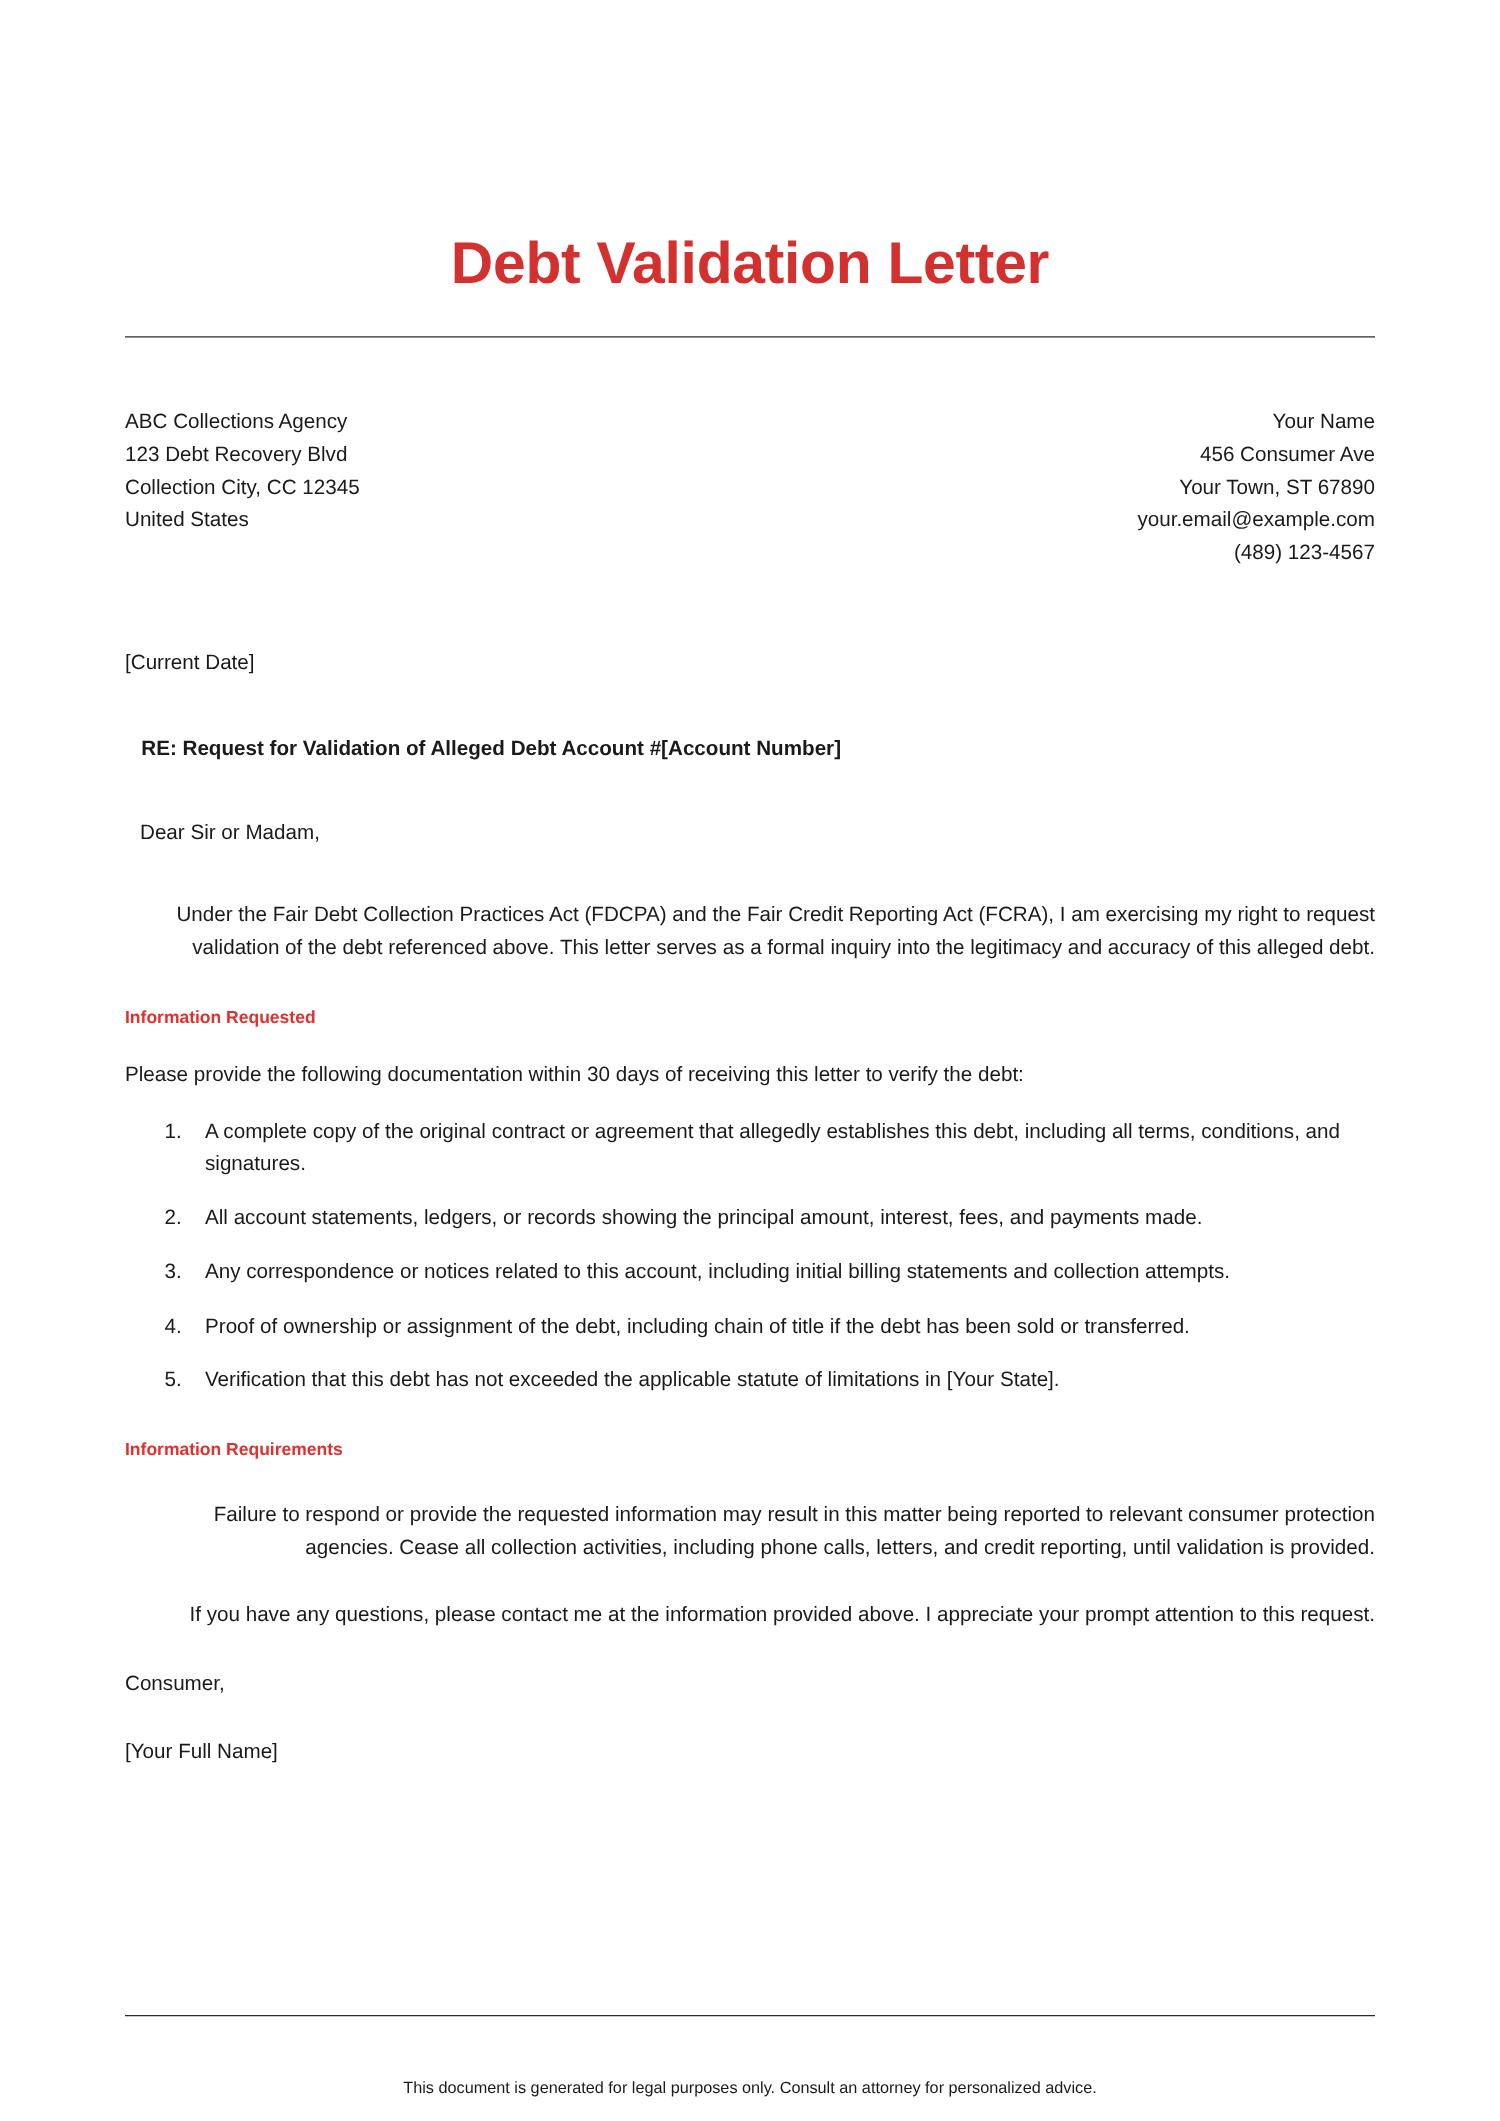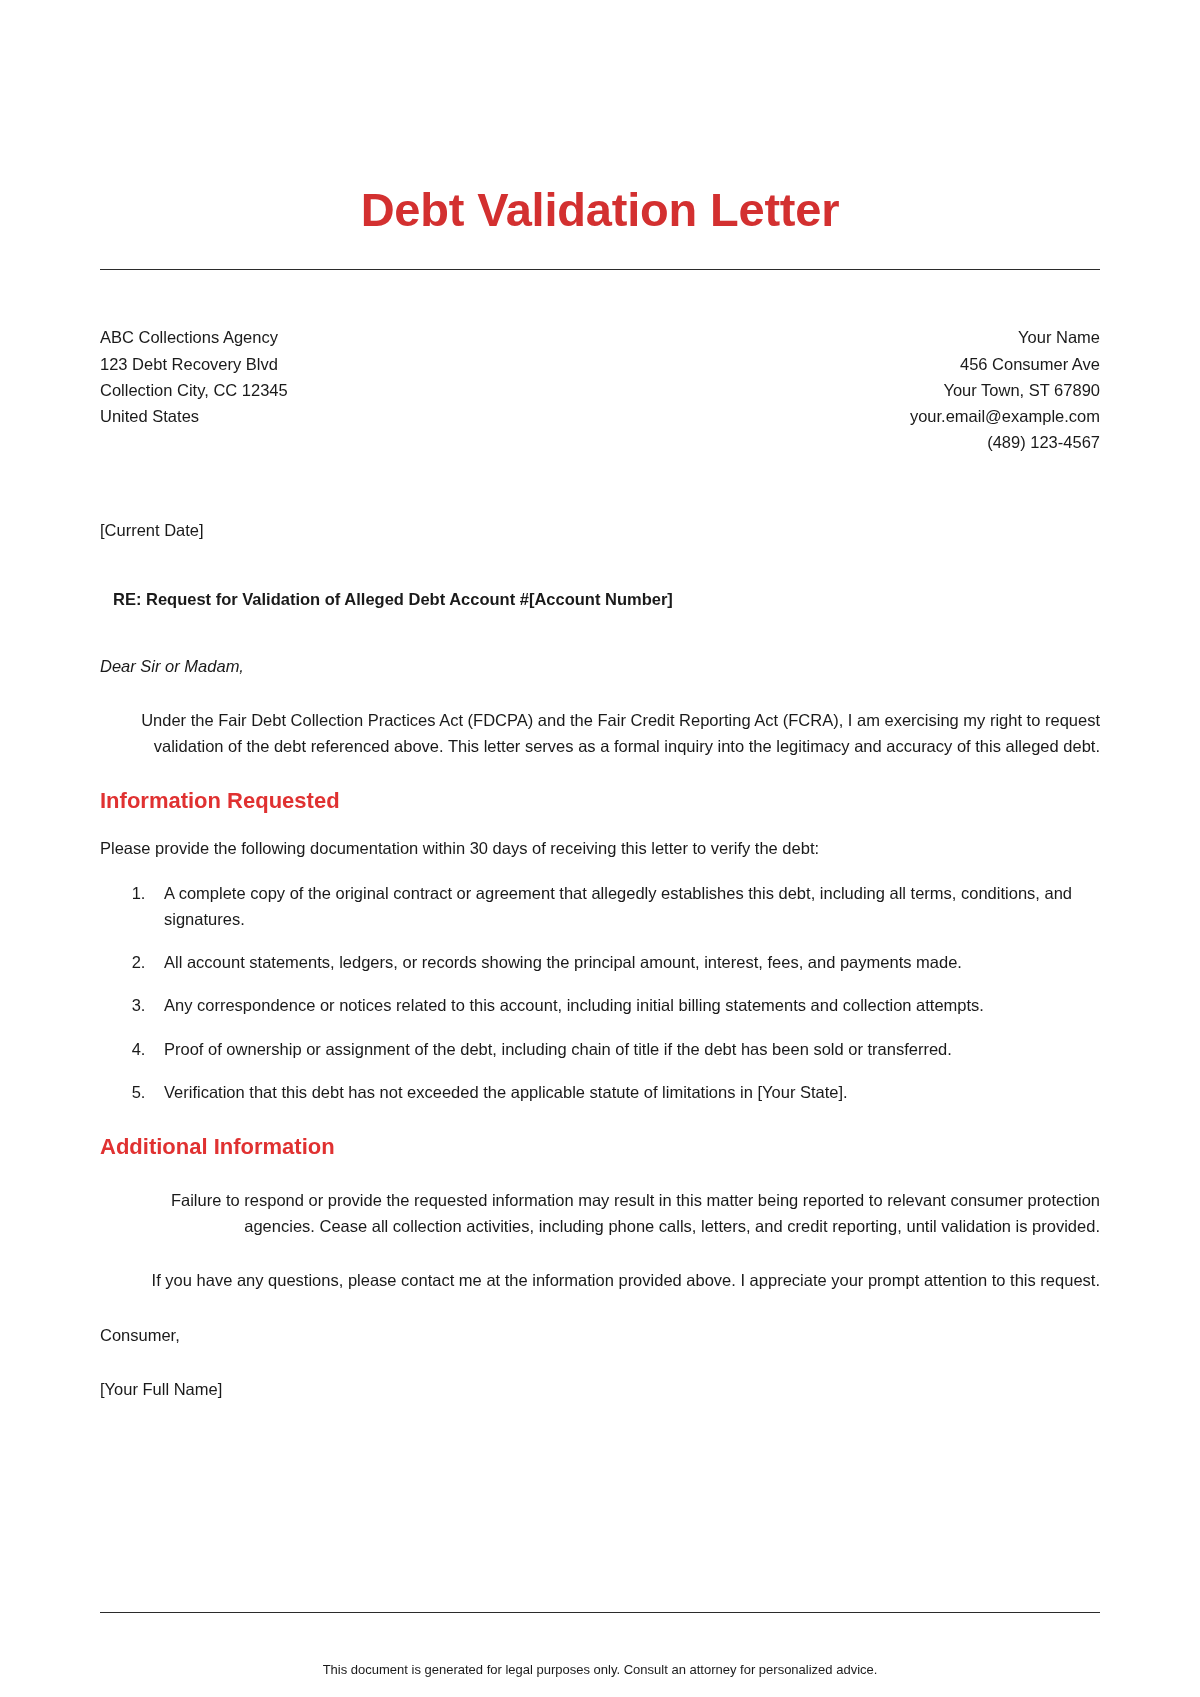--- a/index.html
+++ b/index.html
@@ -67,33 +67,32 @@
   }
   .date-line {
     margin: 0;
   }
   .re-line {
     margin: 13px;
     padding-top: 29px;
     font-weight: bold;
   }
   .salutation {
-    margin: 0;
-    padding-top: 28px;
-    font-style: italic;
+    margin: 12px;
+    padding-top: 28px;
   }
   .para {
     margin: 0;
     padding-top: 28px;
     text-align: right;
   }
   .section-heading {
     margin: 0;
     padding-top: 30px;
-    font-size: 22px;
+    font-size: 14px;
     font-weight: bold;
     color: #e03131;
     line-height: 24px;
   }
   .intro-line {
     margin: 0;
     padding-top: 22px;
   }
 
   
@@ -179,21 +178,21 @@
     <p class="intro-line">Please provide the following documentation within 30 days of receiving this letter to verify the debt:</p>
 
     <ol class="req-list">
       <li>A complete copy of the original contract or agreement that allegedly establishes this debt, including all terms, conditions, and signatures.</li>
       <li>All account statements, ledgers, or records showing the principal amount, interest, fees, and payments made.</li>
       <li>Any correspondence or notices related to this account, including initial billing statements and collection attempts.</li>
       <li>Proof of ownership or assignment of the debt, including chain of title if the debt has been sold or transferred.</li>
       <li>Verification that this debt has not exceeded the applicable statute of limitations in [Your State].</li>
     </ol>
 
-    <h2 class="section-heading">Additional Information</h2>
+    <h2 class="section-heading">Information Requirements</h2>
 
     <p class="para">Failure to respond or provide the requested information may result in this matter being reported to relevant consumer protection agencies. Cease all collection activities, including phone calls, letters, and credit reporting, until validation is provided.</p>
 
     <p class="para">If you have any questions, please contact me at the information provided above. I appreciate your prompt attention to this request.</p>
 
     <p class="closing">Consumer,</p>
 
     <p class="signature-name">[Your Full Name]</p>
 
   </div>

